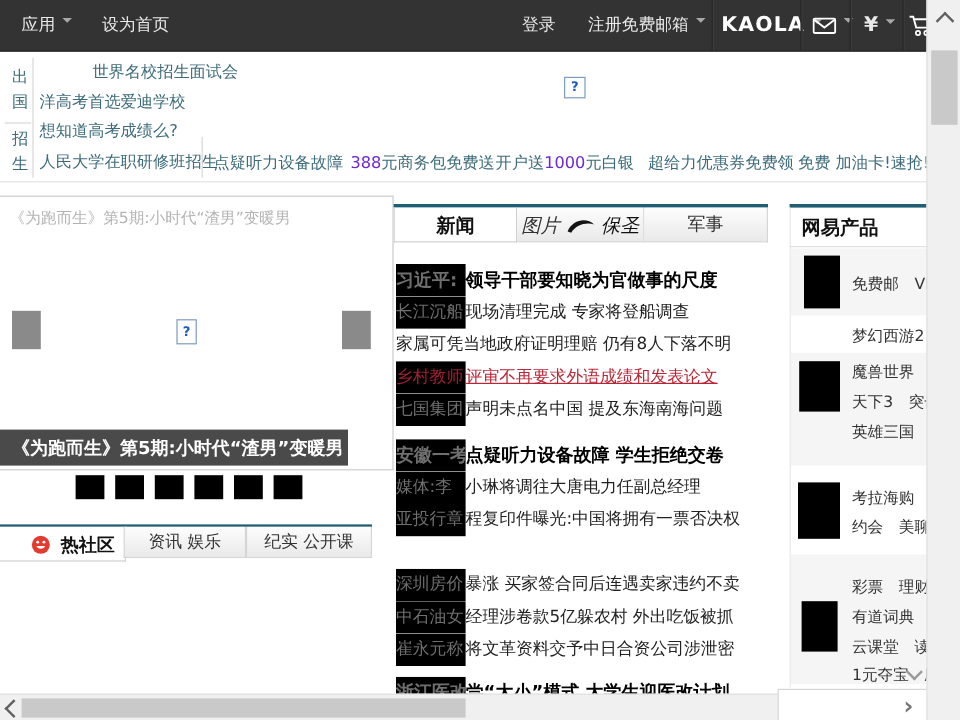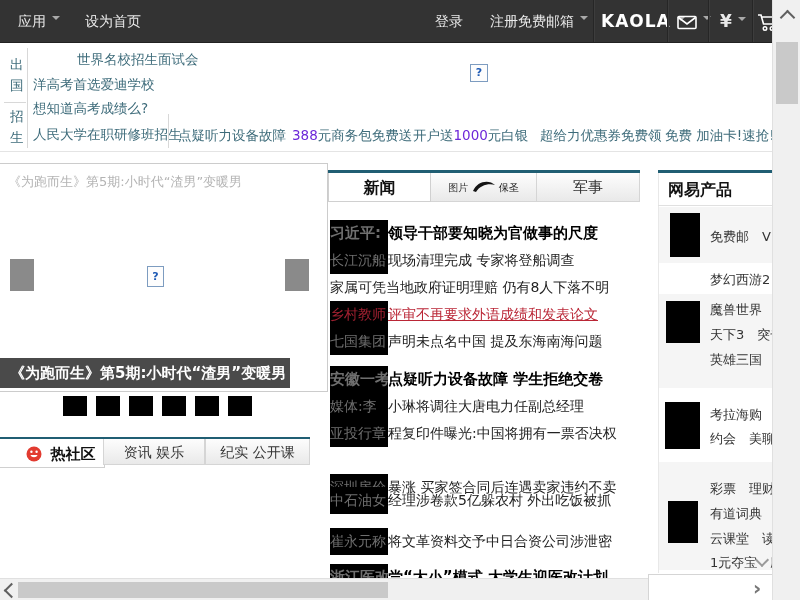--- a/index.html
+++ b/index.html
@@ -120,40 +120,40 @@
           <circle cx="10.6" cy="5.8" r="1.2" fill="#fff"></circle>
           <path d="M4.4 9 a3.8 3.4 0 0 0 7.2 0 z" fill="#fff"></path>
         </svg></span>
     <span class="ctab-label" style="font-weight:bold;margin-left:3px;">热社区</span>
   </div>
   <div class="tab-plain" style="left:103px;top:439px;width:102px;height:26px;line-height:26px;font-size:14px;"><span>资讯 娱乐</span></div>
   <div class="tab-plain" style="left:205px;top:439px;width:105px;height:26px;line-height:26px;font-size:14px;"><span>纪实 公开课</span></div>
 
   <div class="tealbar" style="left:328px;top:170px;width:312px;height:3px;"></div>
   <div class="tab-active" style="left:328px;top:173px;width:103px;height:29px;line-height:29px;font-size:16px;"><span>新闻</span></div>
-  <div class="tab-plain" style="left:431px;top:173px;width:106px;height:29px;line-height:29px;font-size:10px;border-left:none;">
+  <div class="tab-plain" style="left:431px;top:173px;width:106px;height:29px;line-height:29px;font-size:16px;border-left:none;font-style:italic;">
     <span>图片</span>
     <span style="vertical-align:-2px;"><svg width="24" height="14" viewBox="0 0 24 14">
           <path d="M1 12 C5 2 17 0 23 6 C17 4 8 6 4 13 Z" fill="#151515"></path>
         </svg></span>
     <span style="color:#111;">保圣</span>
   </div>
   <div class="tab-plain" style="left:537px;top:173px;width:103px;height:29px;line-height:29px;font-size:15px;border-left:none;"><span>军事</span></div>
 
   <div class="nrow nbold" style="top:220px;"><span class="nlabel">习近平:</span><span>领导干部要知晓为官做事的尺度</span></div>
   <div class="nrow" style="top:247px;"><span class="nlabel">长江沉船</span><span>现场清理完成 专家将登船调查</span></div>
   <div class="nrow" style="top:274px;"><span>家属可凭当地政府证明理赔 仍有8人下落不明</span></div>
   <div class="nrow nred" style="top:301px;"><span class="nlabel">乡村教师</span><span>评审不再要求外语成绩和发表论文</span></div>
   <div class="nrow" style="top:328px;"><span class="nlabel">七国集团</span><span>声明未点名中国 提及东海南海问题</span></div>
 
   <div class="nrow nbold" style="top:366px;"><span class="nlabel">安徽一考</span><span>点疑听力设备故障 学生拒绝交卷</span></div>
   <div class="nrow" style="top:393px;"><span class="nlabel">媒体:李</span><span>小琳将调往大唐电力任副总经理</span></div>
   <div class="nrow" style="top:420px;"><span class="nlabel">亚投行章</span><span>程复印件曝光:中国将拥有一票否决权</span></div>
   <div class="nrow" style="top:474px;"><span class="nlabel">深圳房价</span><span>暴涨 买家签合同后连遇卖家违约不卖</span></div>
-  <div class="nrow" style="top:487px;"><span class="nlabel">中石油女</span><span>经理涉卷款5亿躲农村 外出吃饭被抓</span></div>
+  <div class="nrow" style="top:501px;"><span class="nlabel">中石油女</span><span>经理涉卷款5亿躲农村 外出吃饭被抓</span></div>
   <div class="nrow" style="top:528px;"><span class="nlabel">崔永元称</span><span>将文革资料交予中日合资公司涉泄密</span></div>
   <div class="nrow nbold" style="top:564px;"><span class="nlabel">浙江医改</span><span>尝“大小”模式 大学生迎医改计划</span></div>
 
   <div class="tealbar" style="left:658px;top:170px;width:142px;height:3px;"></div>
   <div class="thinline" style="left:658px;top:173px;width:1px;height:400px;background:#e8e8e8;"></div>
   <div class="ptitle">网易产品</div>
   <div class="thinline" style="left:658px;top:205px;width:142px;height:1px;background:#e0e0e0;"></div>
 
   <div class="pgray" style="top:207px;height:56px;"></div>
   <div class="pimg" style="left:670px;top:213px;width:30px;height:44px;"></div>

